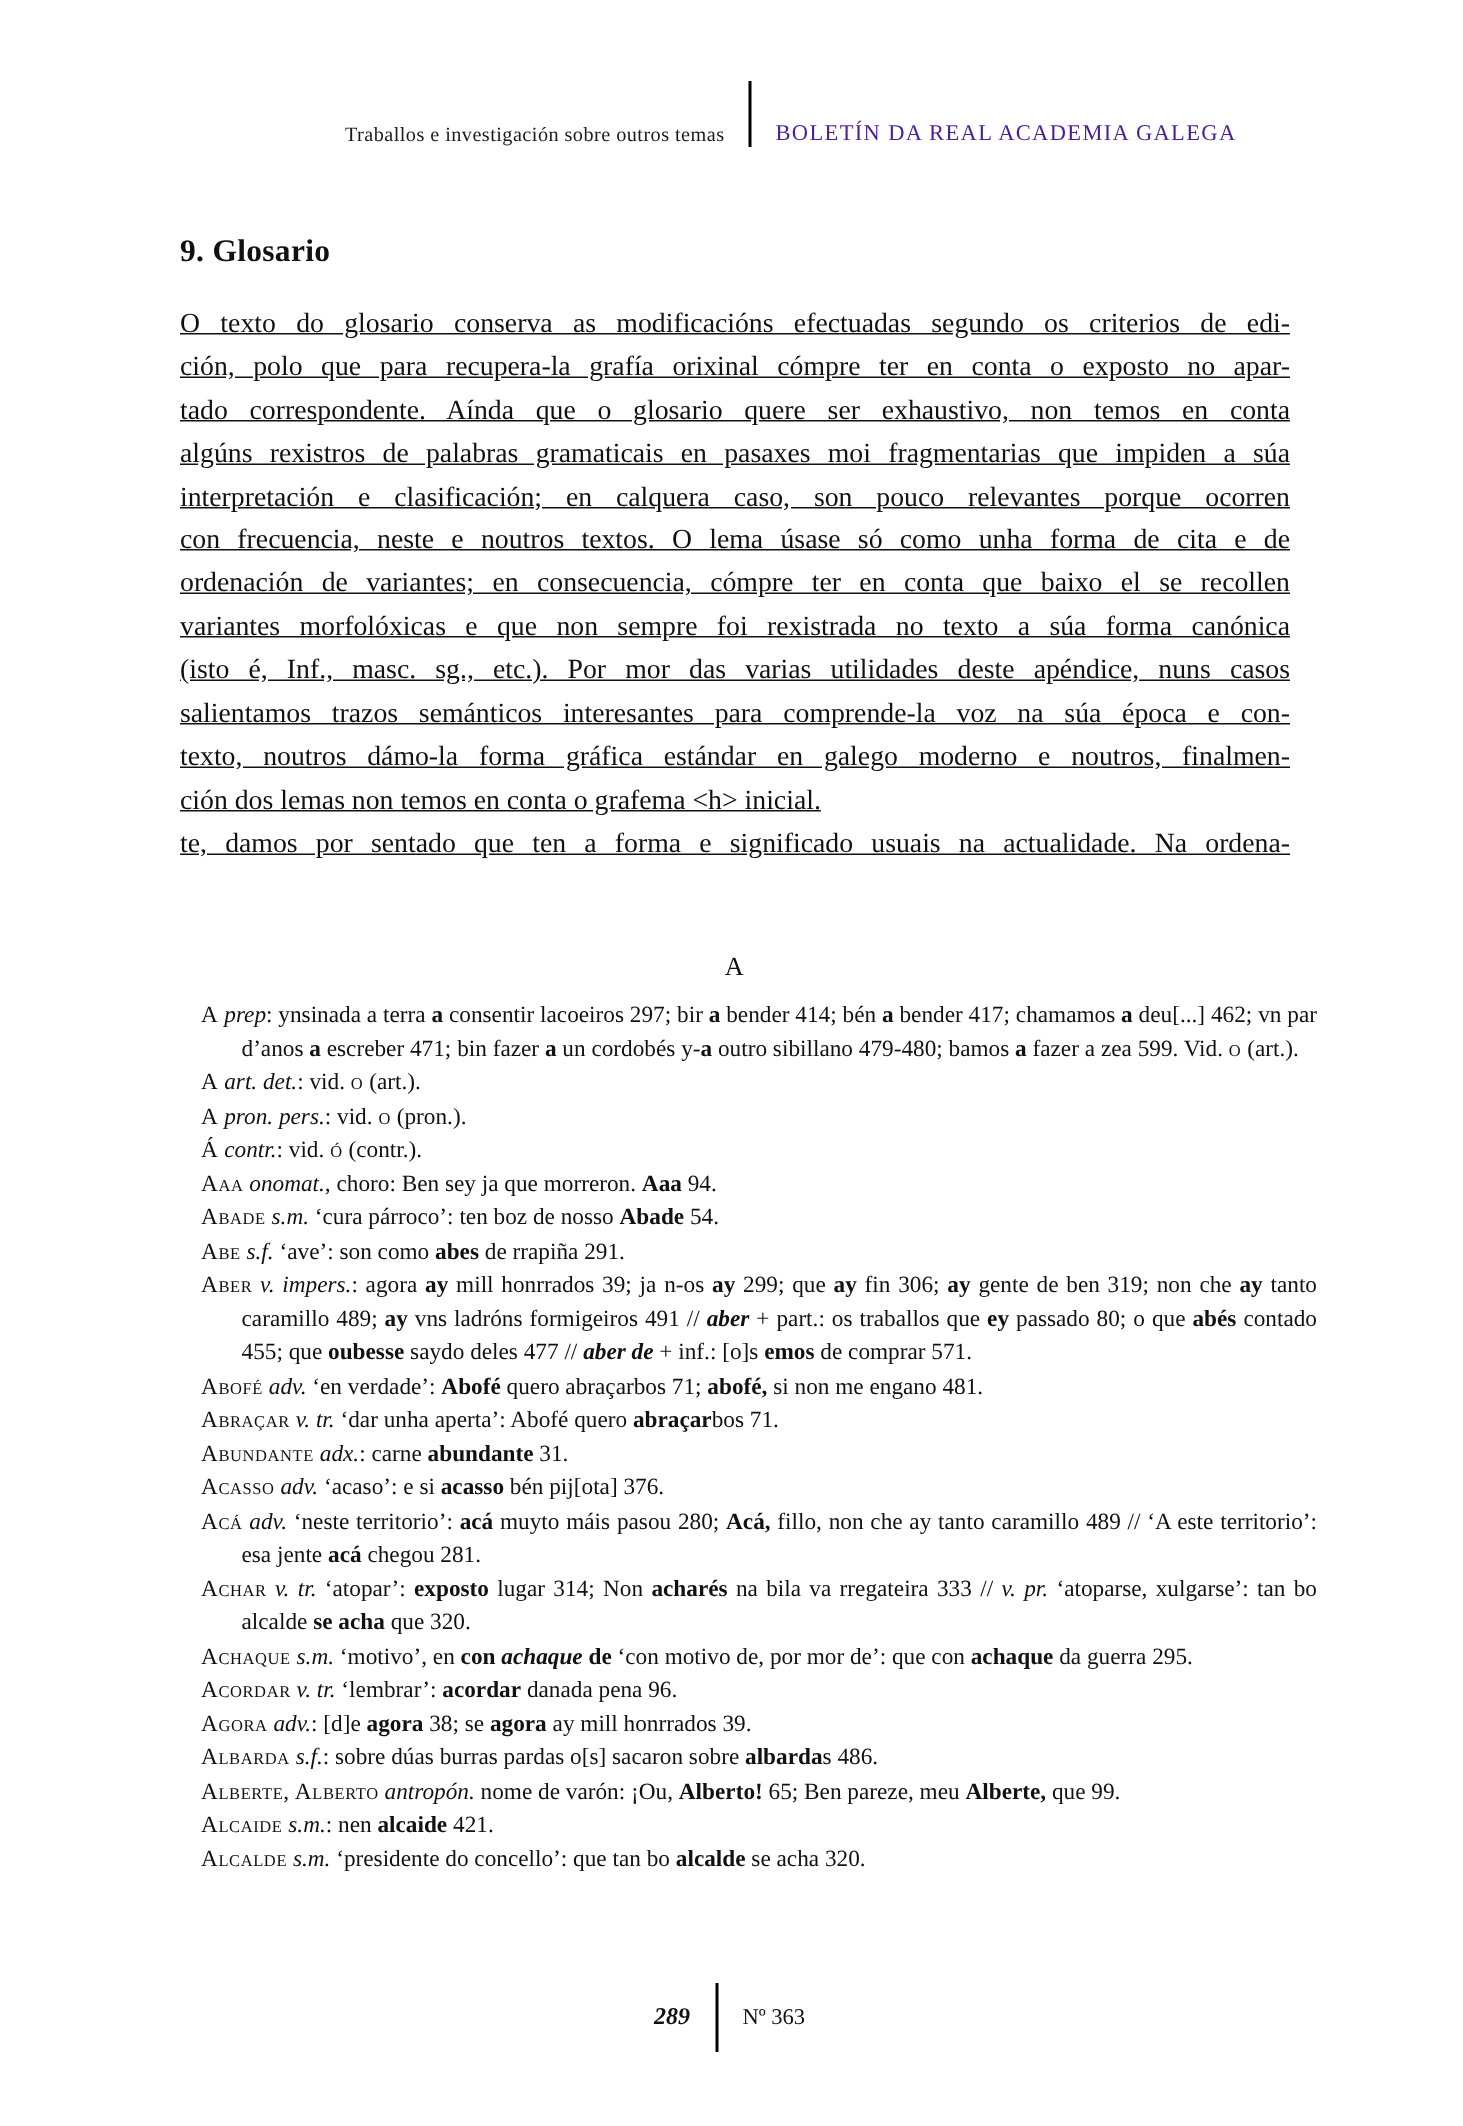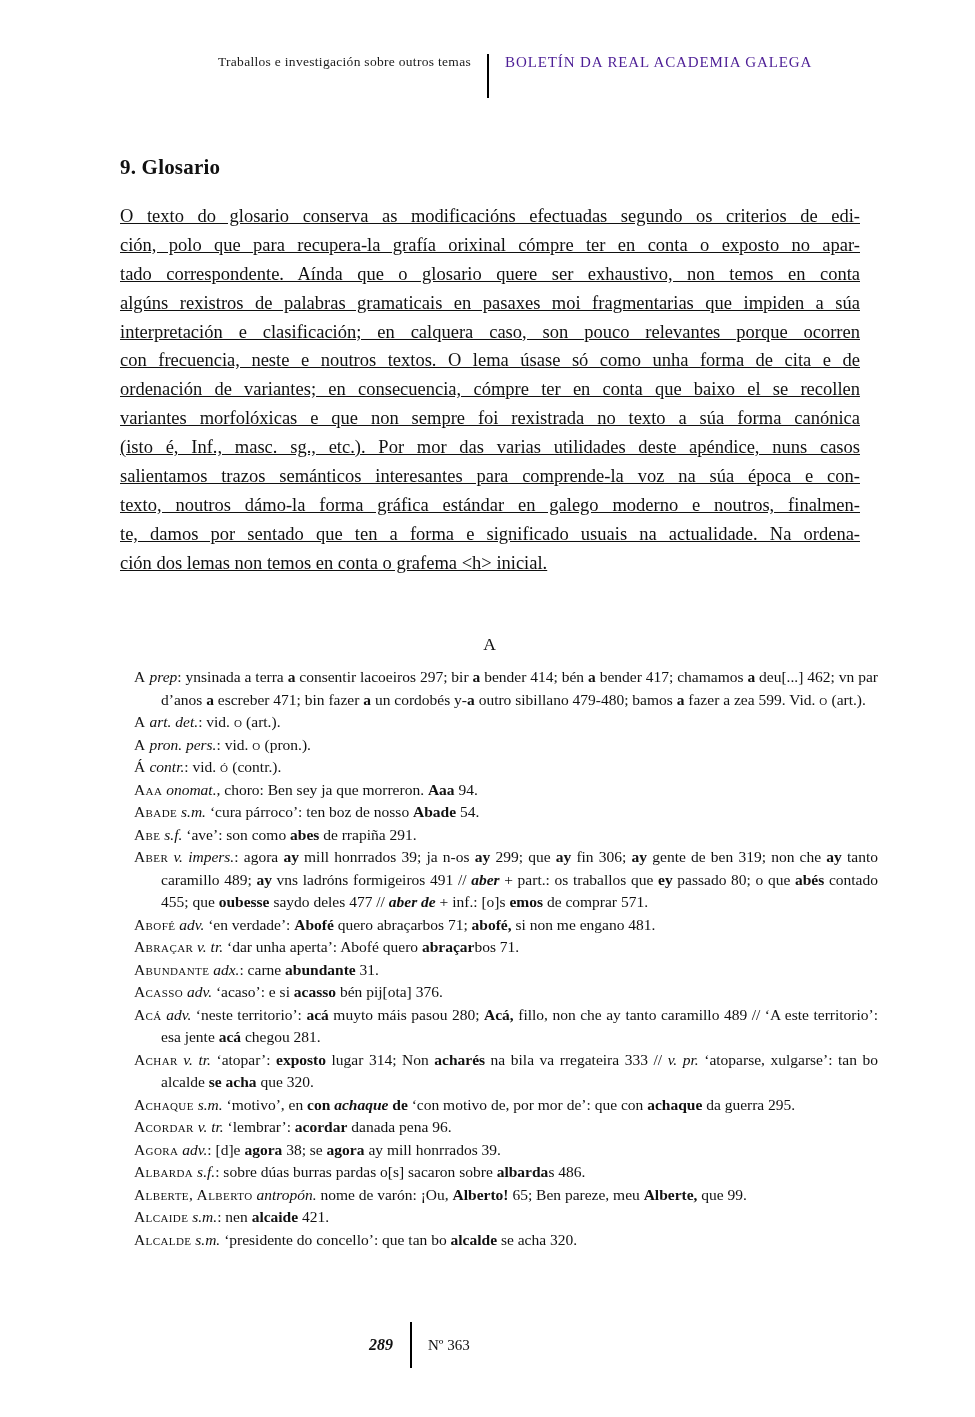--- a/index.html
+++ b/index.html
@@ -11,25 +11,25 @@
     width: 975px;
     height: 1417px;
     position: relative;
     color: #111111;
     font-family: "Liberation Serif", "DejaVu Serif", serif;
     overflow: hidden;
   }
   .header {
     position: absolute;
     top: 54px;
-    left: 0;
+    left: 12px;
     width: 840px;
     height: 44px;
     display: flex;
-    align-items: flex-start;
+    align-items: flex-end;
   }
   .header-left {
     width: 487px;
     box-sizing: border-box;
     text-align: right;
     padding-right: 16px;
     font-size: 13.5px;
     letter-spacing: 0.3px;
     color: #1a1a1a;
   }
@@ -102,21 +102,21 @@
   .footer {
     position: absolute;
     top: 1322px;
     left: 0;
     width: 975px;
     height: 46px;
     display: flex;
     align-items: center;
   }
   .footer-left {
-    width: 410px;
+    width: 477px;
     box-sizing: border-box;
     text-align: right;
     padding-right: 17px;
     font-size: 16px;
     font-weight: bold;
     font-style: italic;
   }
   .footer-right {
     padding-left: 16px;
     font-size: 15px;
@@ -138,22 +138,22 @@
     <div class="intro-line">ción, polo que para recupera-la grafía orixinal cómpre ter en conta o exposto no apar-</div>
     <div class="intro-line">tado correspondente. Aínda que o glosario quere ser exhaustivo, non temos en conta</div>
     <div class="intro-line">algúns rexistros de palabras gramaticais en pasaxes moi fragmentarias que impiden a súa</div>
     <div class="intro-line">interpretación e clasificación; en calquera caso, son pouco relevantes porque ocorren</div>
     <div class="intro-line">con frecuencia, neste e noutros textos. O lema úsase só como unha forma de cita e de</div>
     <div class="intro-line">ordenación de variantes; en consecuencia, cómpre ter en conta que baixo el se recollen</div>
     <div class="intro-line">variantes morfolóxicas e que non sempre foi rexistrada no texto a súa forma canónica</div>
     <div class="intro-line">(isto é, Inf., masc. sg., etc.). Por mor das varias utilidades deste apéndice, nuns casos</div>
     <div class="intro-line">salientamos trazos semánticos interesantes para comprende-la voz na súa época e con-</div>
     <div class="intro-line">texto, noutros dámo-la forma gráfica estándar en galego moderno e noutros, finalmen-</div>
+    <div class="intro-line last">ción dos lemas non temos en conta o grafema &lt;h&gt; inicial.</div>
     <div class="intro-line">te, damos por sentado que ten a forma e significado usuais na actualidade. Na ordena-</div>
-    <div class="intro-line last">ción dos lemas non temos en conta o grafema &lt;h&gt; inicial.</div>
   </div>
 
 <div class="section-letter">A</div>
 
 <div class="entries">
     <p class="entry"><span class="sc">A</span><span class="i"> prep</span><span>: ynsinada a terra </span><span class="b">a</span><span> consentir lacoeiros 297; bir </span><span class="b">a</span><span> bender 414; bén </span><span class="b">a</span><span> bender 417; chamamos </span><span class="b">a</span><span> deu[...] 462; vn par d’anos </span><span class="b">a</span><span> escreber 471; bin fazer </span><span class="b">a</span><span> un cordobés y-</span><span class="b">a</span><span> outro sibillano 479-480; bamos </span><span class="b">a</span><span> fazer a zea 599. Vid. </span><span class="sc">o</span><span> (art.).</span></p>
     <p class="entry"><span class="sc">A</span><span class="i"> art. det.</span><span>: vid. </span><span class="sc">o</span><span> (art.).</span></p>
     <p class="entry"><span class="sc">A</span><span class="i"> pron. pers.</span><span>: vid. </span><span class="sc">o</span><span> (pron.).</span></p>
     <p class="entry"><span class="sc">Á</span><span class="i"> contr.</span><span>: vid. </span><span class="sc">ó</span><span> (contr.).</span></p>
     <p class="entry"><span class="sc">Aaa</span><span class="i"> onomat.</span><span>, choro: Ben sey ja que morreron. </span><span class="b">Aaa</span><span> 94.</span></p>

